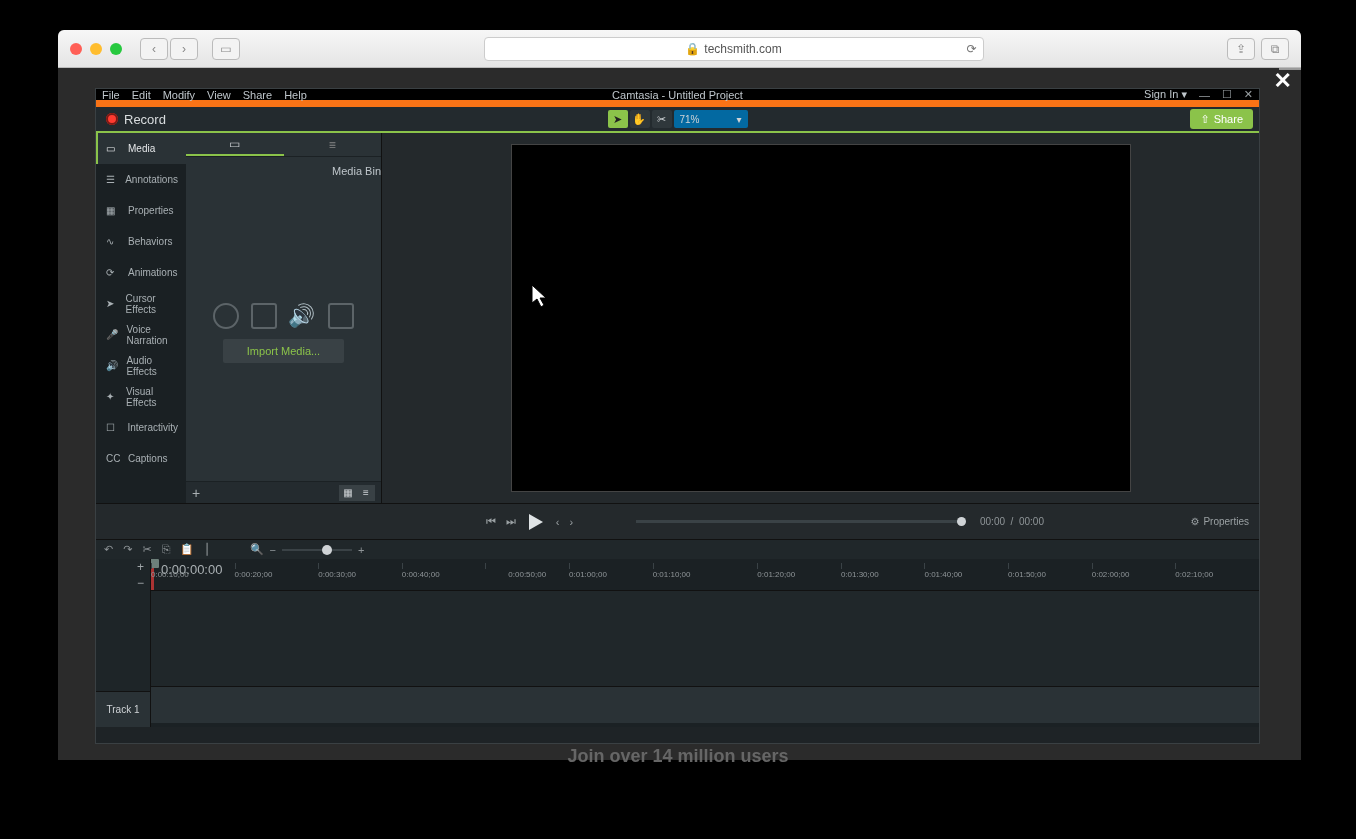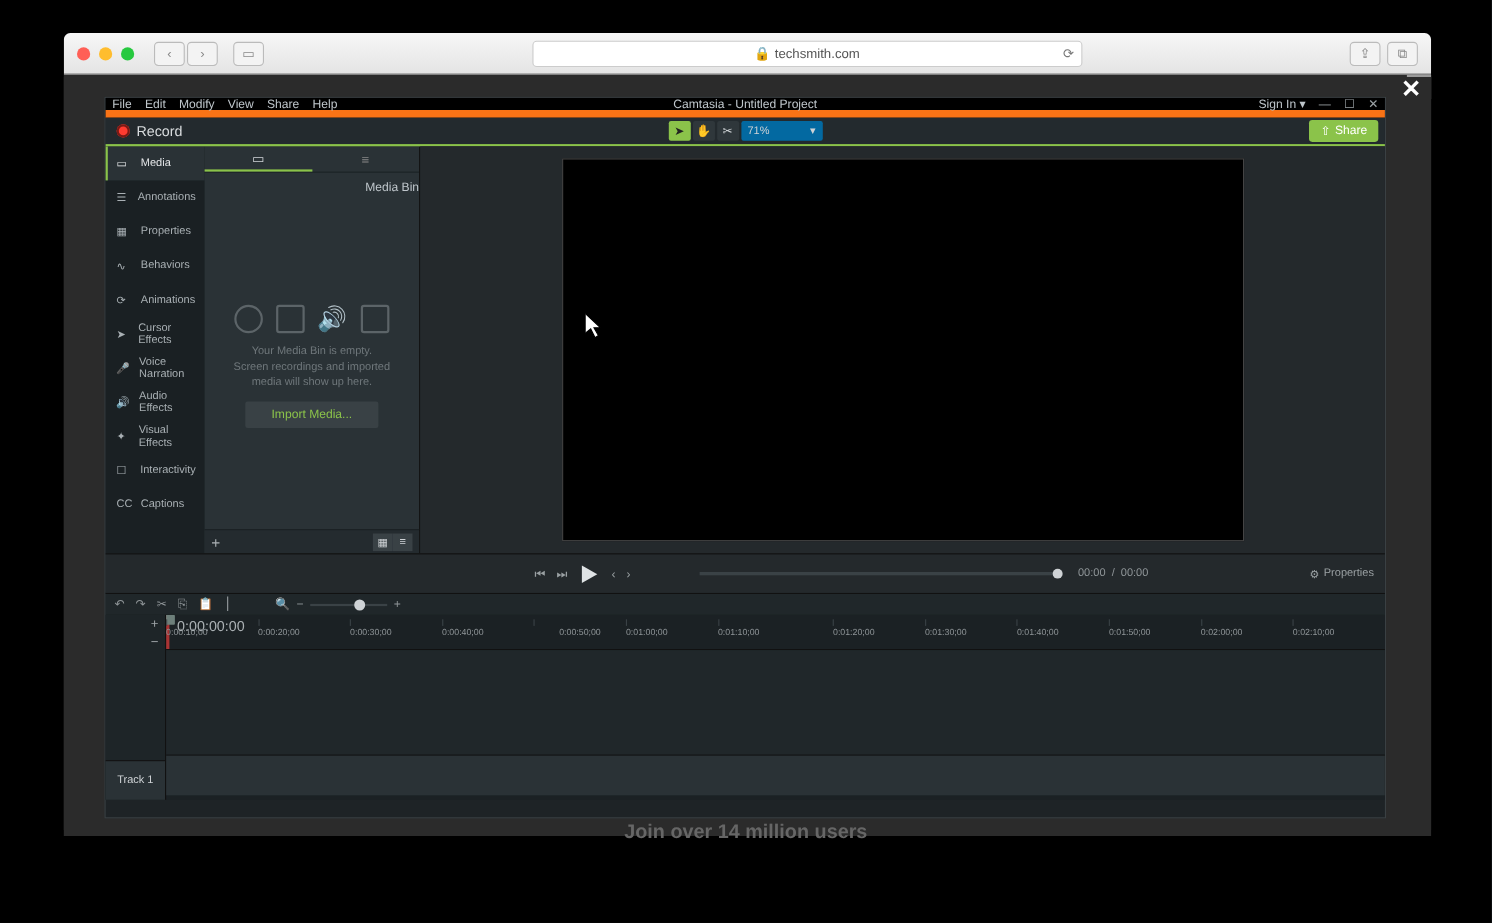--- a/index.html
+++ b/index.html
@@ -217,22 +217,20 @@
         <div class="bin-tab">≡</div>
       </div>
       <div class="bin-title">Media Bin</div>
       <div class="bin-body">
         <div class="bin-icons">
           <span class="bi"></span>
           <span class="bi sq"></span>
           <span style="font-size:22px">🔊</span>
           <span class="bi sq"></span>
         </div>
-        <div class="bin-msg" style="white-space:pre-line">Your Media Bin is empty.
-Screen recordings and imported media will show up here.</div>
         <div class="import-btn">Import Media...</div>
       </div>
       <div class="bin-foot">
         <span class="plus">+</span>
         <span class="views">
           <span class="vb">▦</span>
           <span class="vb">≡</span>
         </span>
       </div>
     </div>

